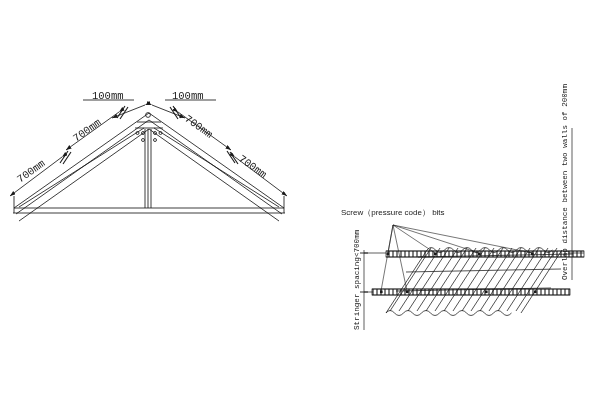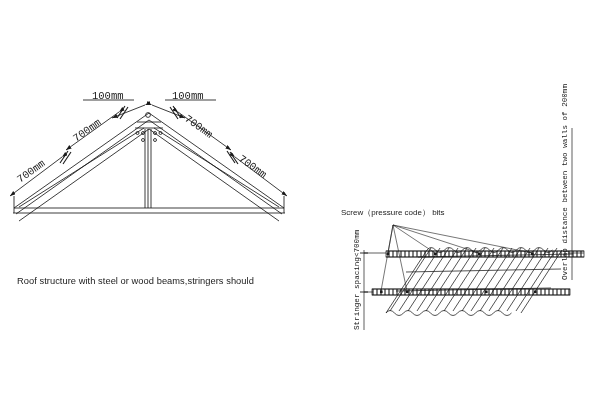--- a/index.html
+++ b/index.html
@@ -201,14 +201,13 @@
   </g>
 
   <text x="341" y="215" font-size="8">Screw（pressure  code） bits</text>
 
   <text x="359" y="330" font-size="7.6" class="mono" transform="rotate(-90 359 330)">Stringer spacing&lt;700mm</text>
 
   <text x="567" y="280" font-size="7.6" class="mono" transform="rotate(-90 567 280)">Overlap distance between two walls of 200mm</text>
 </svg>
 
 <div class="cap">
-  <div>Roof structure with steel or wood beams,stringers should</div>
 </div>
 
 </body></html>

